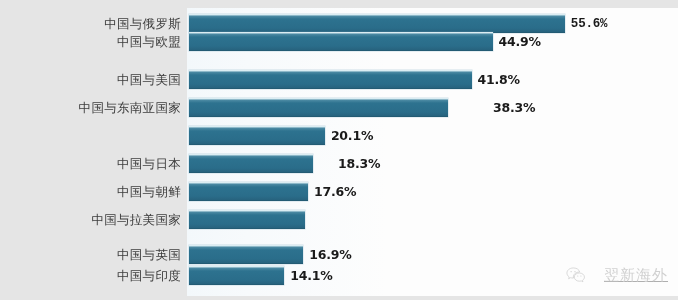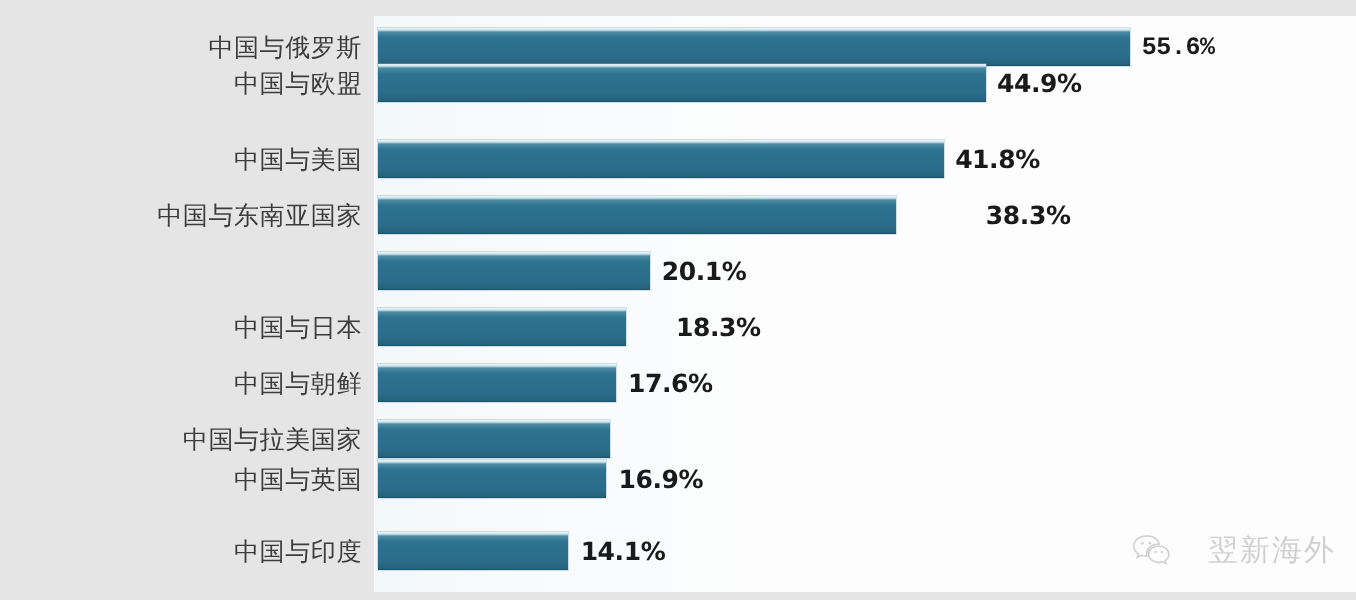--- a/index.html
+++ b/index.html
@@ -101,20 +101,21 @@
   
   #watermark {
     position: absolute;
     right: 10px;
     bottom: 14px;
     display: flex;
     align-items: center;
     gap: 18px;
     opacity: 0.30;
     pointer-events: none;
+    text-decoration: underline;
   }
   #watermark .wm-logo {
     width: 21px;
     height: 21px;
     display: block;
   }
   #watermark .wm-text {
     font-family: "DejaVu Serif", "Liberation Serif", serif;
     font-size: 15px;
     color: #6a6a6a;
@@ -177,21 +178,21 @@
           <div class="bar" style="width: 118.976px;"></div>
         </div>
         <div class="val-label" style="left: 313.976px;">17.6%</div>
       </div>
       <div class="bar-row" style="top: 206px;">
         <div class="cat-label">中国与拉美国家</div>
         <div class="bar-track" style="width: 116.272px;">
           <div class="bar" style="width: 116.272px;"></div>
         </div>
       </div>
-      <div class="bar-row" style="top: 226px;">
+      <div class="bar-row" style="top: 241px;">
         <div class="cat-label">中国与英国</div>
         <div class="bar-track" style="width: 114.244px;">
           <div class="bar" style="width: 114.244px;"></div>
         </div>
         <div class="val-label" style="left: 309.244px;">16.9%</div>
       </div>
       <div class="bar-row" style="top: 262px;">
         <div class="cat-label">中国与印度</div>
         <div class="bar-track" style="width: 95.316px;">
           <div class="bar" style="width: 95.316px;"></div>

